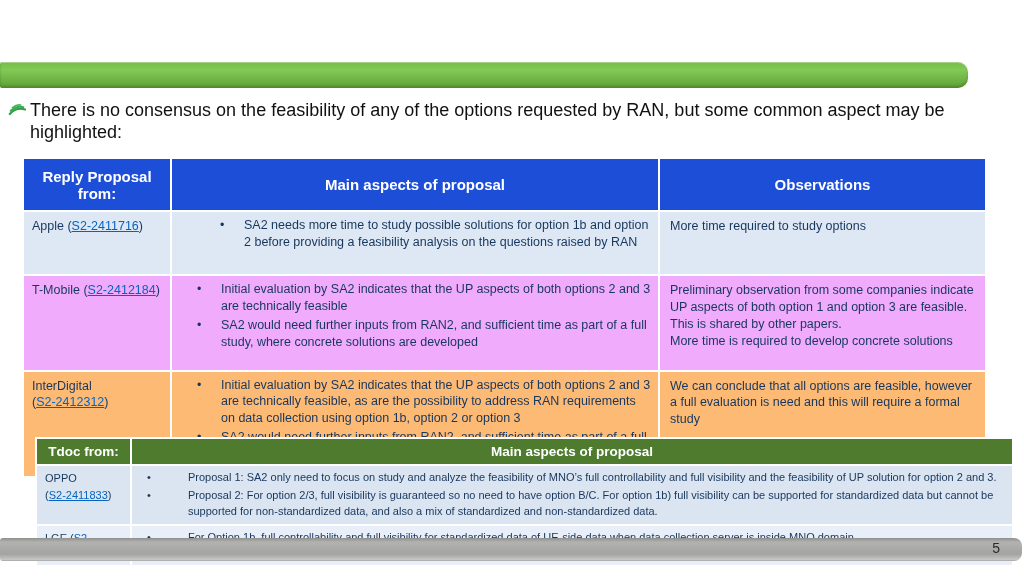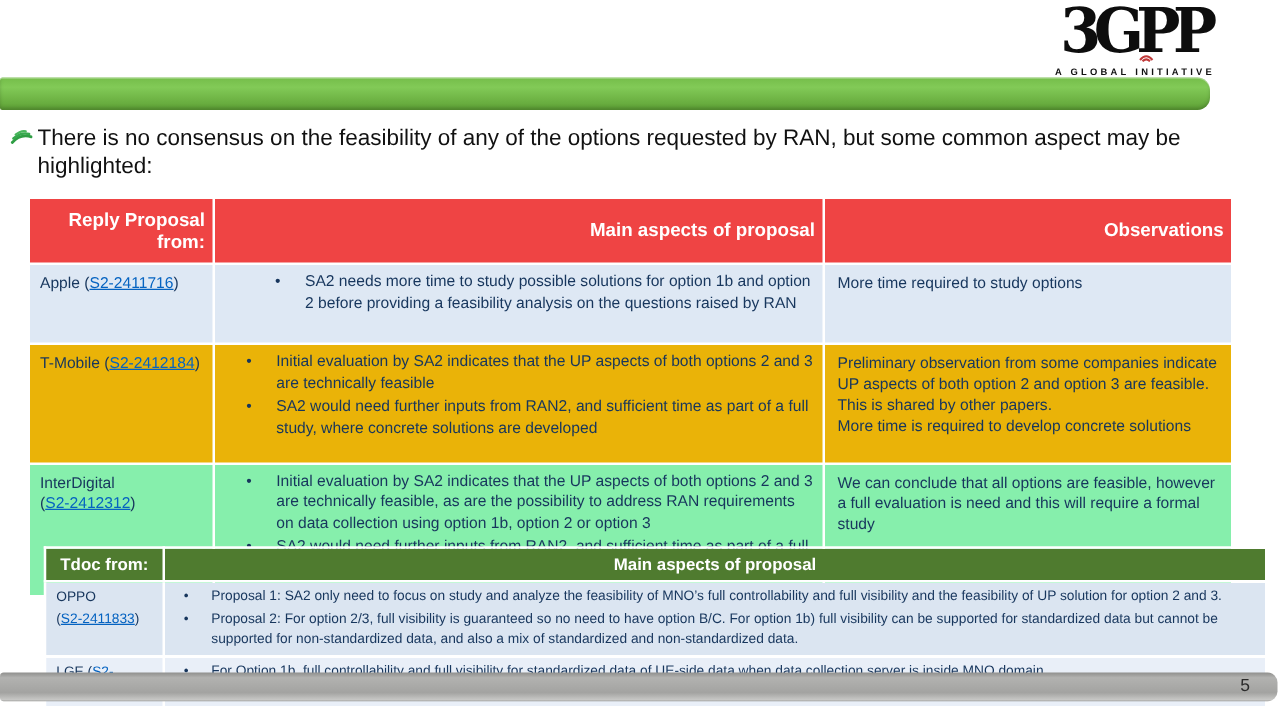--- a/index.html
+++ b/index.html
@@ -36,69 +36,61 @@
   .bullet1{top:99px;}
   .bullet2{top:407px;}
   
   table{border-collapse:collapse;table-layout:fixed;}
   td,th{border:2px solid #ffffff;vertical-align:top;overflow:hidden;}
   a.tdoc{color:#0563c1;text-decoration:underline;cursor:pointer;}
   .pre{white-space:pre-line;}
   
   .reply-table{position:absolute;left:22px;top:157px;width:963px;}
   .reply-table th{
-    background:#ef4444;color:#ffffff;font-size:15px;font-weight:bold;
-    text-align:right;vertical-align:middle;height:47px;padding:2px 6px;
+    background:#1d4ed8;color:#ffffff;font-size:15px;font-weight:bold;
+    text-align:center;vertical-align:middle;height:47px;padding:2px 6px;
   }
   .reply-table td{font-size:12.5px;color:#17365d;line-height:1.35;}
   .reply-table .src{padding:6px 6px 8px 8px;}
   .reply-table .obs{padding:6px 8px 20px 10px;}
   .r1 td{background:#dee8f4;height:36px;padding-left:24px;}
-  .r2 td{background:#eab308;height:62px;}
-  .r3 td{background:#86efac;height:78px;}
+  .r2 td{background:#f0abfc;height:62px;}
+  .r3 td{background:#fdba74;height:78px;}
   ul.aspects{margin:0;padding:4px 6px 2px 0;list-style:none;}
   ul.aspects li{position:relative;padding-left:48px;margin-bottom:2px;}
   ul.aspects li::before{content:"\2022";position:absolute;left:24px;top:0;}
   
   .tdoc-table{position:absolute;left:35px;top:437px;width:977px;}
   .tdoc-table th{
     background:#4f7b2f;color:#ffffff;font-size:13.5px;font-weight:bold;
     text-align:center;vertical-align:middle;height:21px;padding:2px 4px;
   }
   .tdoc-table td{font-size:11px;color:#17365d;line-height:1.5;}
   .tdoc-table .src{padding:4px 4px 2px 8px;}
   .g1 td{background:#dbe5f1;height:48px;}
   .g2 td{background:#e9eff8;height:19px;}
   .tdoc-table ul.aspects{padding-top:2px;}
-  .tdoc-table ul.aspects li{padding-left:36px;margin-bottom:1px;}
+  .tdoc-table ul.aspects li{padding-left:55px;margin-bottom:1px;}
   .tdoc-table ul.aspects li::before{left:14px;}
   
   .bottom-bar{
     position:absolute;left:0;top:538px;width:1022px;height:23px;
     background:linear-gradient(180deg,#8f8f8d 0%,#b2b2b0 18%,#a3a3a1 70%,#c9c9c7 96%,#8f8f8d 100%);
     border-radius:3px 8px 8px 3px;
   }
   .page-number{
     position:absolute;right:24px;top:540px;font-size:14px;color:#2b2b2b;
   }
 </style>
 </head>
 <body>
 
 <div class="slide">
 
 
-  <div class="logo">
-    <div class="logo-text">3GPP</div>
-    <svg class="logo-signal" width="14" height="12" viewBox="0 0 14 12">
-      <path d="M2 10 Q7 4 12 10" stroke="#c03a3a" stroke-width="1.6" fill="none"></path>
-      <path d="M4 11 Q7 8 10 11" stroke="#c03a3a" stroke-width="1.6" fill="none"></path>
-    </svg>
-    <div class="logo-tagline">A GLOBAL INITIATIVE</div>
-  </div>
 
   <div class="green-bar"></div>
 
   <div class="bullet-line bullet1">
     <svg class="leaf" width="18" height="15" viewBox="0 0 20 16">
       <path d="M2 13 Q9 5 19 8" stroke="#2f9e44" stroke-width="2.4" fill="none" stroke-linecap="round"></path>
       <path d="M3 9.5 Q10 3.5 17 5.5" stroke="#37a94e" stroke-width="2.2" fill="none" stroke-linecap="round"></path>
       <path d="M5 6 Q10 2 14 3" stroke="#49b65c" stroke-width="2" fill="none" stroke-linecap="round"></path>
     </svg>
     <span class="btext">There is no consensus on the feasibility of any of the options requested by RAN, but some common aspect may be highlighted:</span>
@@ -126,21 +118,21 @@
       <td class="obs pre">More time required to study options</td>
     </tr>
     <tr class="r2">
       <td class="src"><span class="pre">T-Mobile (</span><a class="tdoc">S2-2412184</a><span>)</span></td>
       <td>
         <ul class="aspects">
           <li>Initial evaluation by SA2 indicates that the UP aspects of both options 2 and 3 are technically feasible</li>
           <li>SA2 would need further inputs from RAN2, and sufficient time as part of a full study, where concrete solutions are developed</li>
         </ul>
       </td>
-      <td class="obs pre">Preliminary observation from some companies indicate UP aspects of both option 2 and option 3 are feasible. This is shared by other papers.
+      <td class="obs pre">Preliminary observation from some companies indicate UP aspects of both option 1 and option 3 are feasible. This is shared by other papers.
 More time is required to develop concrete solutions</td>
     </tr>
     <tr class="r3">
       <td class="src"><span class="pre">InterDigital
 (</span><a class="tdoc">S2-2412312</a><span>)</span></td>
       <td>
         <ul class="aspects">
           <li>Initial evaluation by SA2 indicates that the UP aspects of both options 2 and 3 are technically feasible, as are the possibility to address RAN requirements on data collection using option 1b, option 2 or option 3</li>
           <li>SA2 would need further inputs from RAN2, and sufficient time as part of a full study, where concrete solutions are developed</li>
         </ul>

